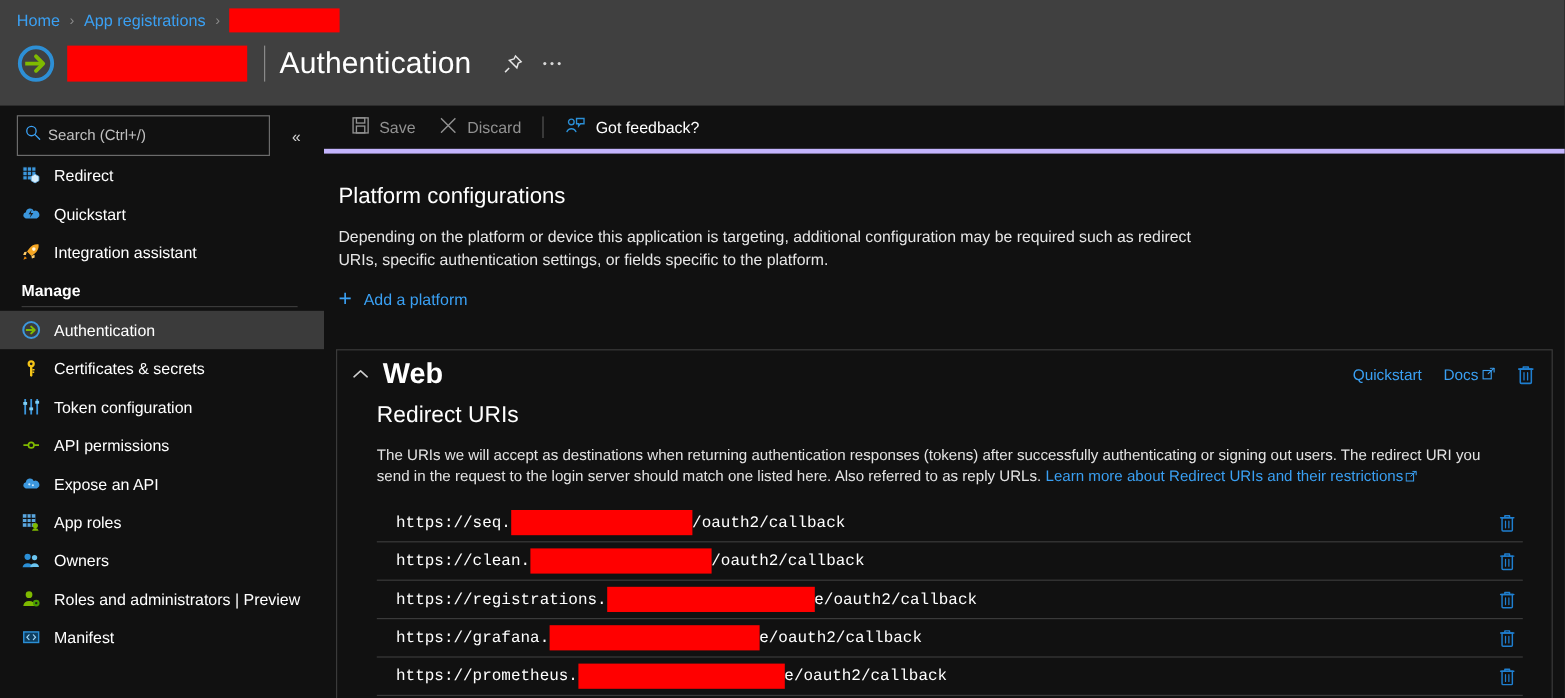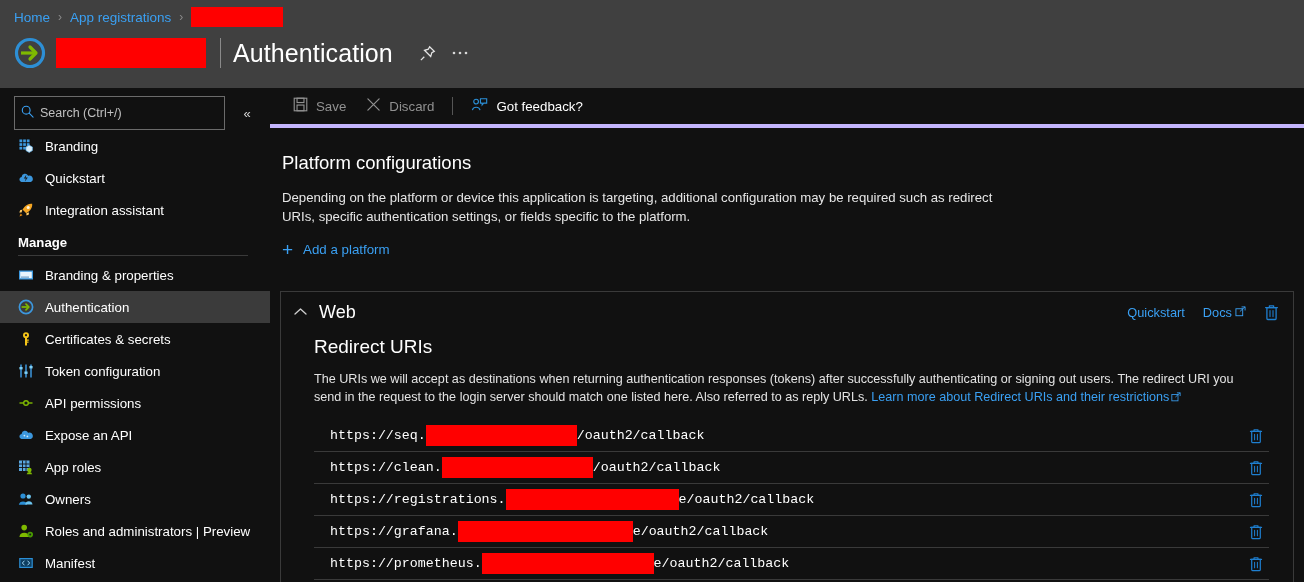--- a/index.html
+++ b/index.html
@@ -102,21 +102,21 @@
 
   
   .panel {
     position: absolute; left: 10px; top: 203px; width: 1014px; height: 300px;
     border: 1px solid #3a3a3a; background: #111111;
   }
   .panel-head {
     height: 40px; display: flex; align-items: center; padding: 0 14px 0 12px;
   }
   .chev { color: #cfcfcf; font-size: 12px; margin-right: 12px; cursor: pointer; width:14px; text-align:center;}
-  .panel-title { font-size: 18px; color: #ffffff; font-weight: 400; }
+  .panel-title { font-size: 24px; color: #ffffff; font-weight: 700; }
   .panel-actions { margin-left: auto; display: flex; align-items: center; gap: 18px; }
   .panel-link { color: #3aa0f3; font-size: 12.8px; cursor: pointer; display: inline-flex; align-items: center; gap: 3px; }
 
   .subhead { font-size: 19px; color: #ffffff; margin: 4px 0 0 33px; }
   .panel-desc {
     font-size: 12.6px; color: #e3e3e3; line-height: 18px;
     margin: 12px 33px 0 33px;
   }
   .inline-link { color: #3aa0f3; cursor: pointer; }
 
@@ -192,21 +192,21 @@
 
     <div class="nav-item">
       <span class="nic">
         <svg width="16" height="16" viewBox="0 0 16 16">
           <rect x="1" y="1" width="11" height="11" fill="#3c97dd"></rect>
           <rect x="1" y="1" width="11" height="11" fill="none" stroke="#111" stroke-width=".9"></rect>
           <path d="M1 4.7 H12 M1 8.4 H12 M4.7 1 V12 M8.4 1 V12" stroke="#111" stroke-width=".9"></path>
           <path d="M8 9 l3.2 -1.8 l3.2 1.8 v3.6 l-3.2 1.8 l-3.2 -1.8 z" fill="#d8eefb" stroke="#6ab4e8" stroke-width=".7"></path>
         </svg>
       </span>
-      <span>Branding</span>
+      <span>Redirect</span>
     </div>
 
     <div class="nav-item">
       <span class="nic">
         <svg width="16" height="16" viewBox="0 0 16 16">
           <path d="M3.4 12 a2.6 2.6 0 0 1 .2 -5.1 a3.4 3.4 0 0 1 6.5 -1.1 a2.9 2.9 0 0 1 2.6 6.2 z" fill="#3c97dd"></path>
           <path d="M8.4 4.6 l-2.6 4 h2 l-1 3.1 l3 -4.2 h-2.1 z" fill="#1b1b1b"></path>
         </svg>
       </span>
       <span>Quickstart</span>
@@ -221,30 +221,20 @@
           <path d="M1.5 14.5 l3 -1.2 l-1.8 -1.8 z" fill="#e8890c"></path>
           <circle cx="10.2" cy="5.6" r="1.5" fill="#fff6dd"></circle>
         </svg>
       </span>
       <span>Integration assistant</span>
     </div>
 
     <div class="nav-group">Manage</div>
     <div class="nav-divider"></div>
 
-    <div class="nav-item">
-      <span class="nic">
-        <svg width="16" height="16" viewBox="0 0 16 16">
-          <rect x="1" y="3.5" width="14" height="9" fill="#3c97dd"></rect>
-          <rect x="2.2" y="4.8" width="11.6" height="6.4" fill="#e9f4fc"></rect>
-          <path d="M3.4 9.6 h1.2 v1.1 h-1.2z M5.4 9.6 h1.2 v1.1 h-1.2z M7.4 9.6 h1.2 v1.1 h-1.2z M9.4 9.6 h1.2 v1.1 h-1.2z" fill="#2b6fa8"></path>
-        </svg>
-      </span>
-      <span>Branding &amp; properties</span>
-    </div>
 
     <div class="nav-item selected">
       <span class="nic">
         <svg width="16" height="16" viewBox="0 0 16 16">
           <circle cx="8" cy="8" r="6.6" fill="none" stroke="#3c97dd" stroke-width="1.7"></circle>
           <path d="M3.6 8 h6.3" stroke="#7fba00" stroke-width="1.7"></path>
           <path d="M8 5.2 l2.9 2.8 l-2.9 2.8" stroke="#7fba00" stroke-width="1.7" fill="none" stroke-linecap="round" stroke-linejoin="round"></path>
         </svg>
       </span>
       <span>Authentication</span>

